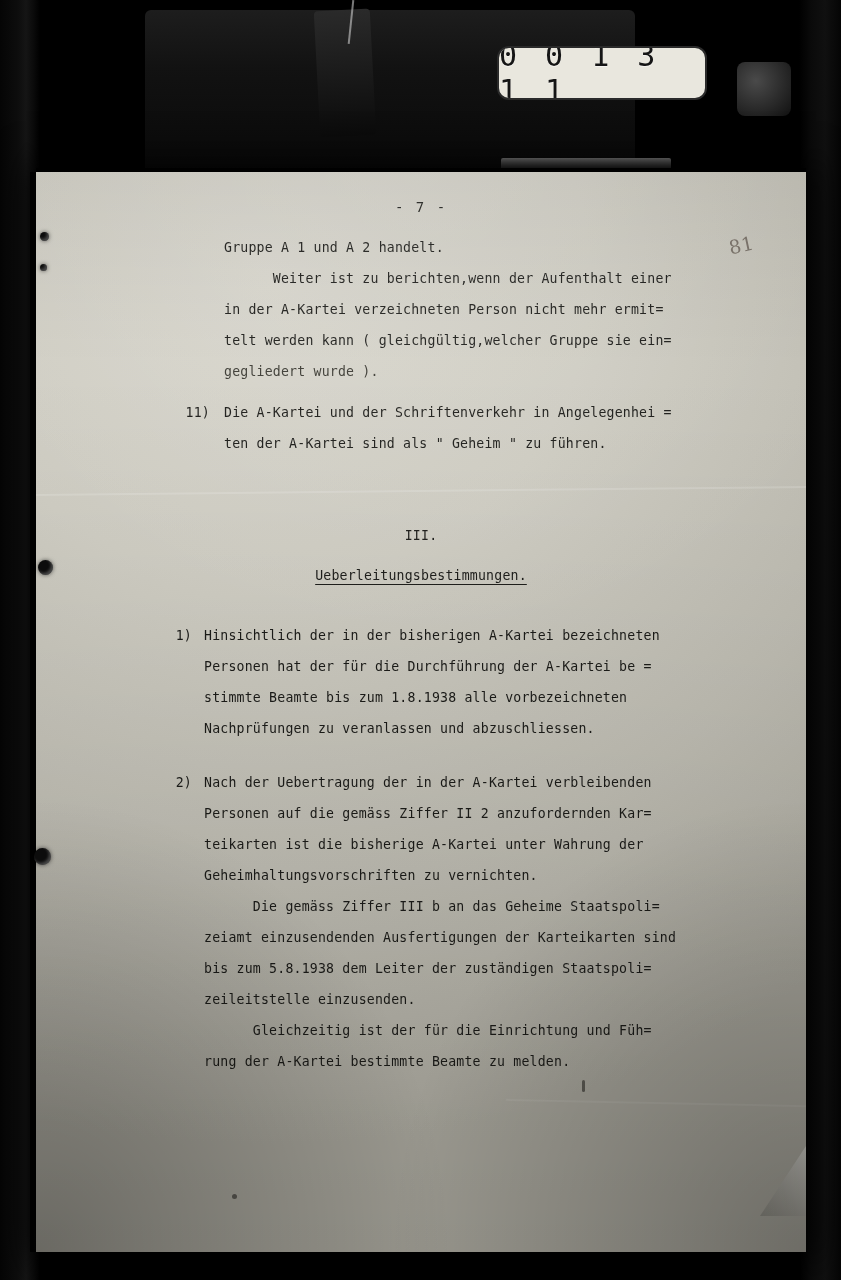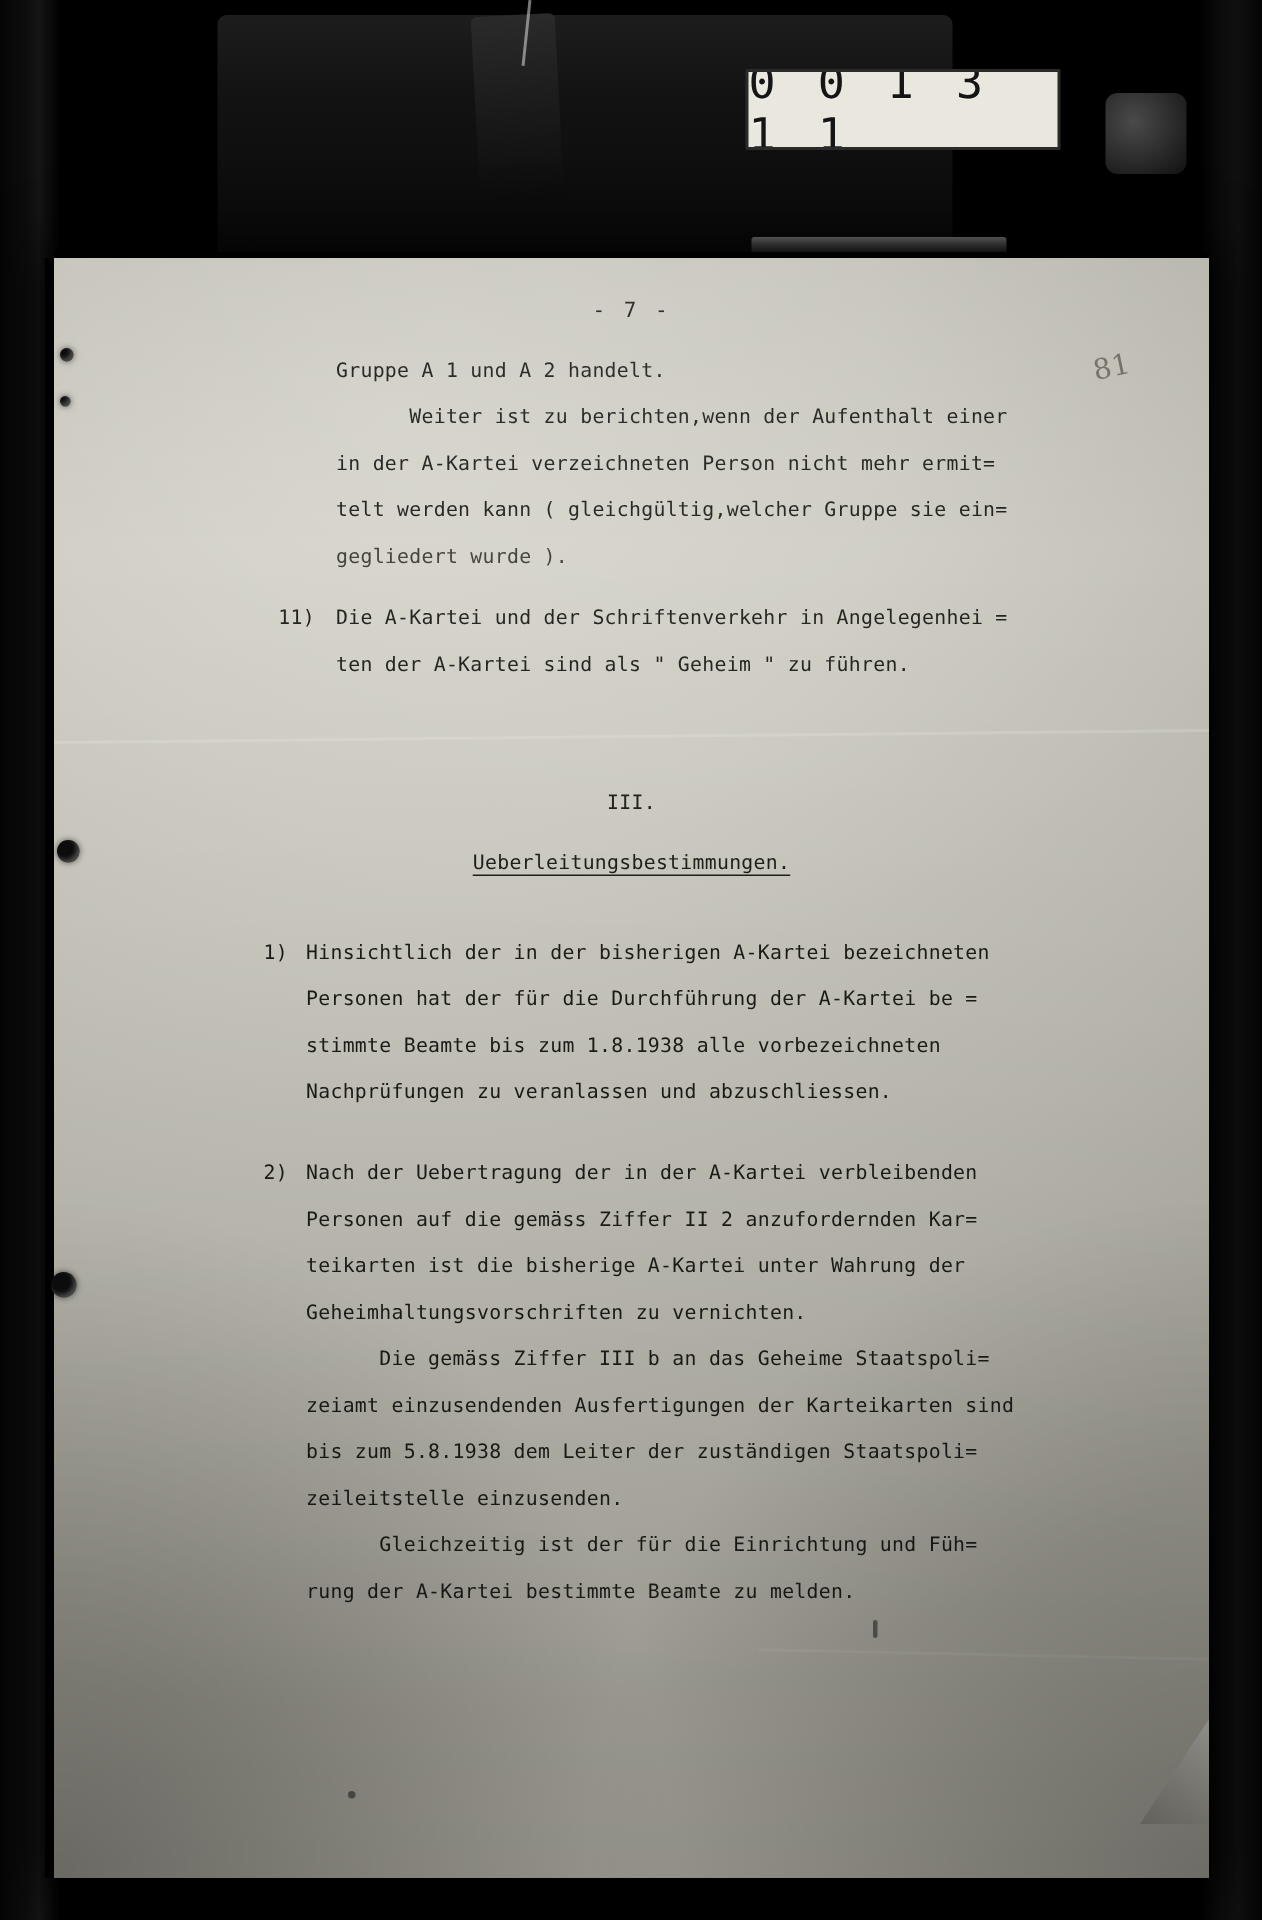--- a/index.html
+++ b/index.html
@@ -101,21 +101,21 @@
     left: 592px; top: 52px; width: 54px; height: 54px;
     background: radial-gradient(circle at 35% 35%, #4a4a4a, #111);
     border-radius: 8px;
   }
   .counter-window {
     position: absolute;
     left: 352px; top: 36px;
     width: 206px; height: 50px;
     background: #e9e7de;
     border: 2px solid #2a2a2a;
-    border-radius: 1px;
+    border-radius: 12px;
     display: flex;
     align-items: center;
     justify-content: center;
     overflow: hidden;
   }
   .counter-digits {
     font-family: "DejaVu Sans Mono", monospace;
     font-size: 30px;
     letter-spacing: 5px;
     color: #151515;

